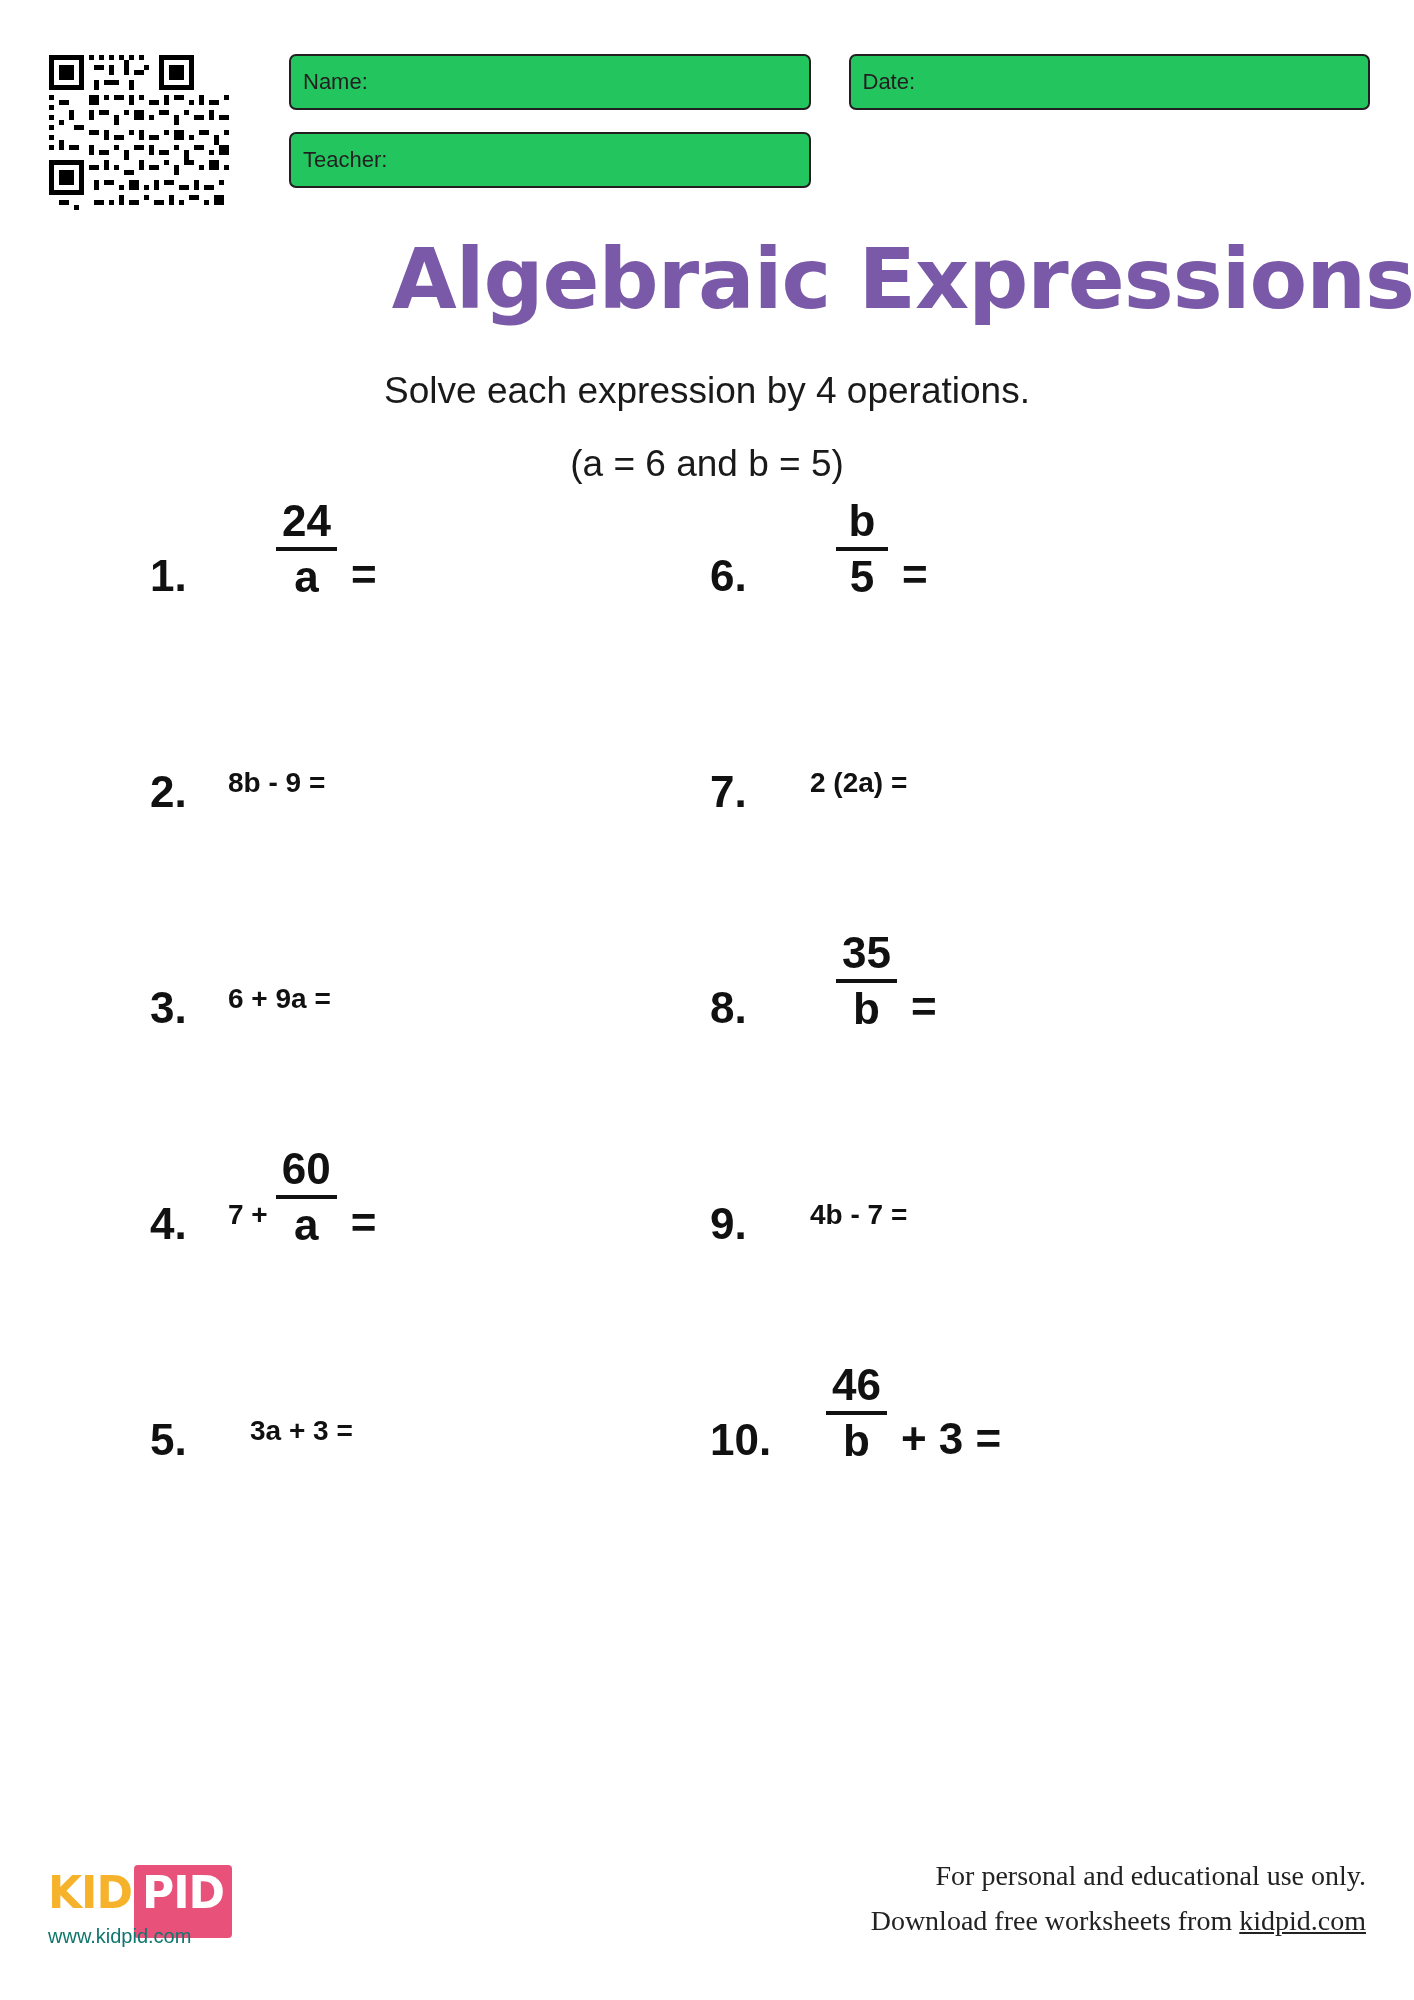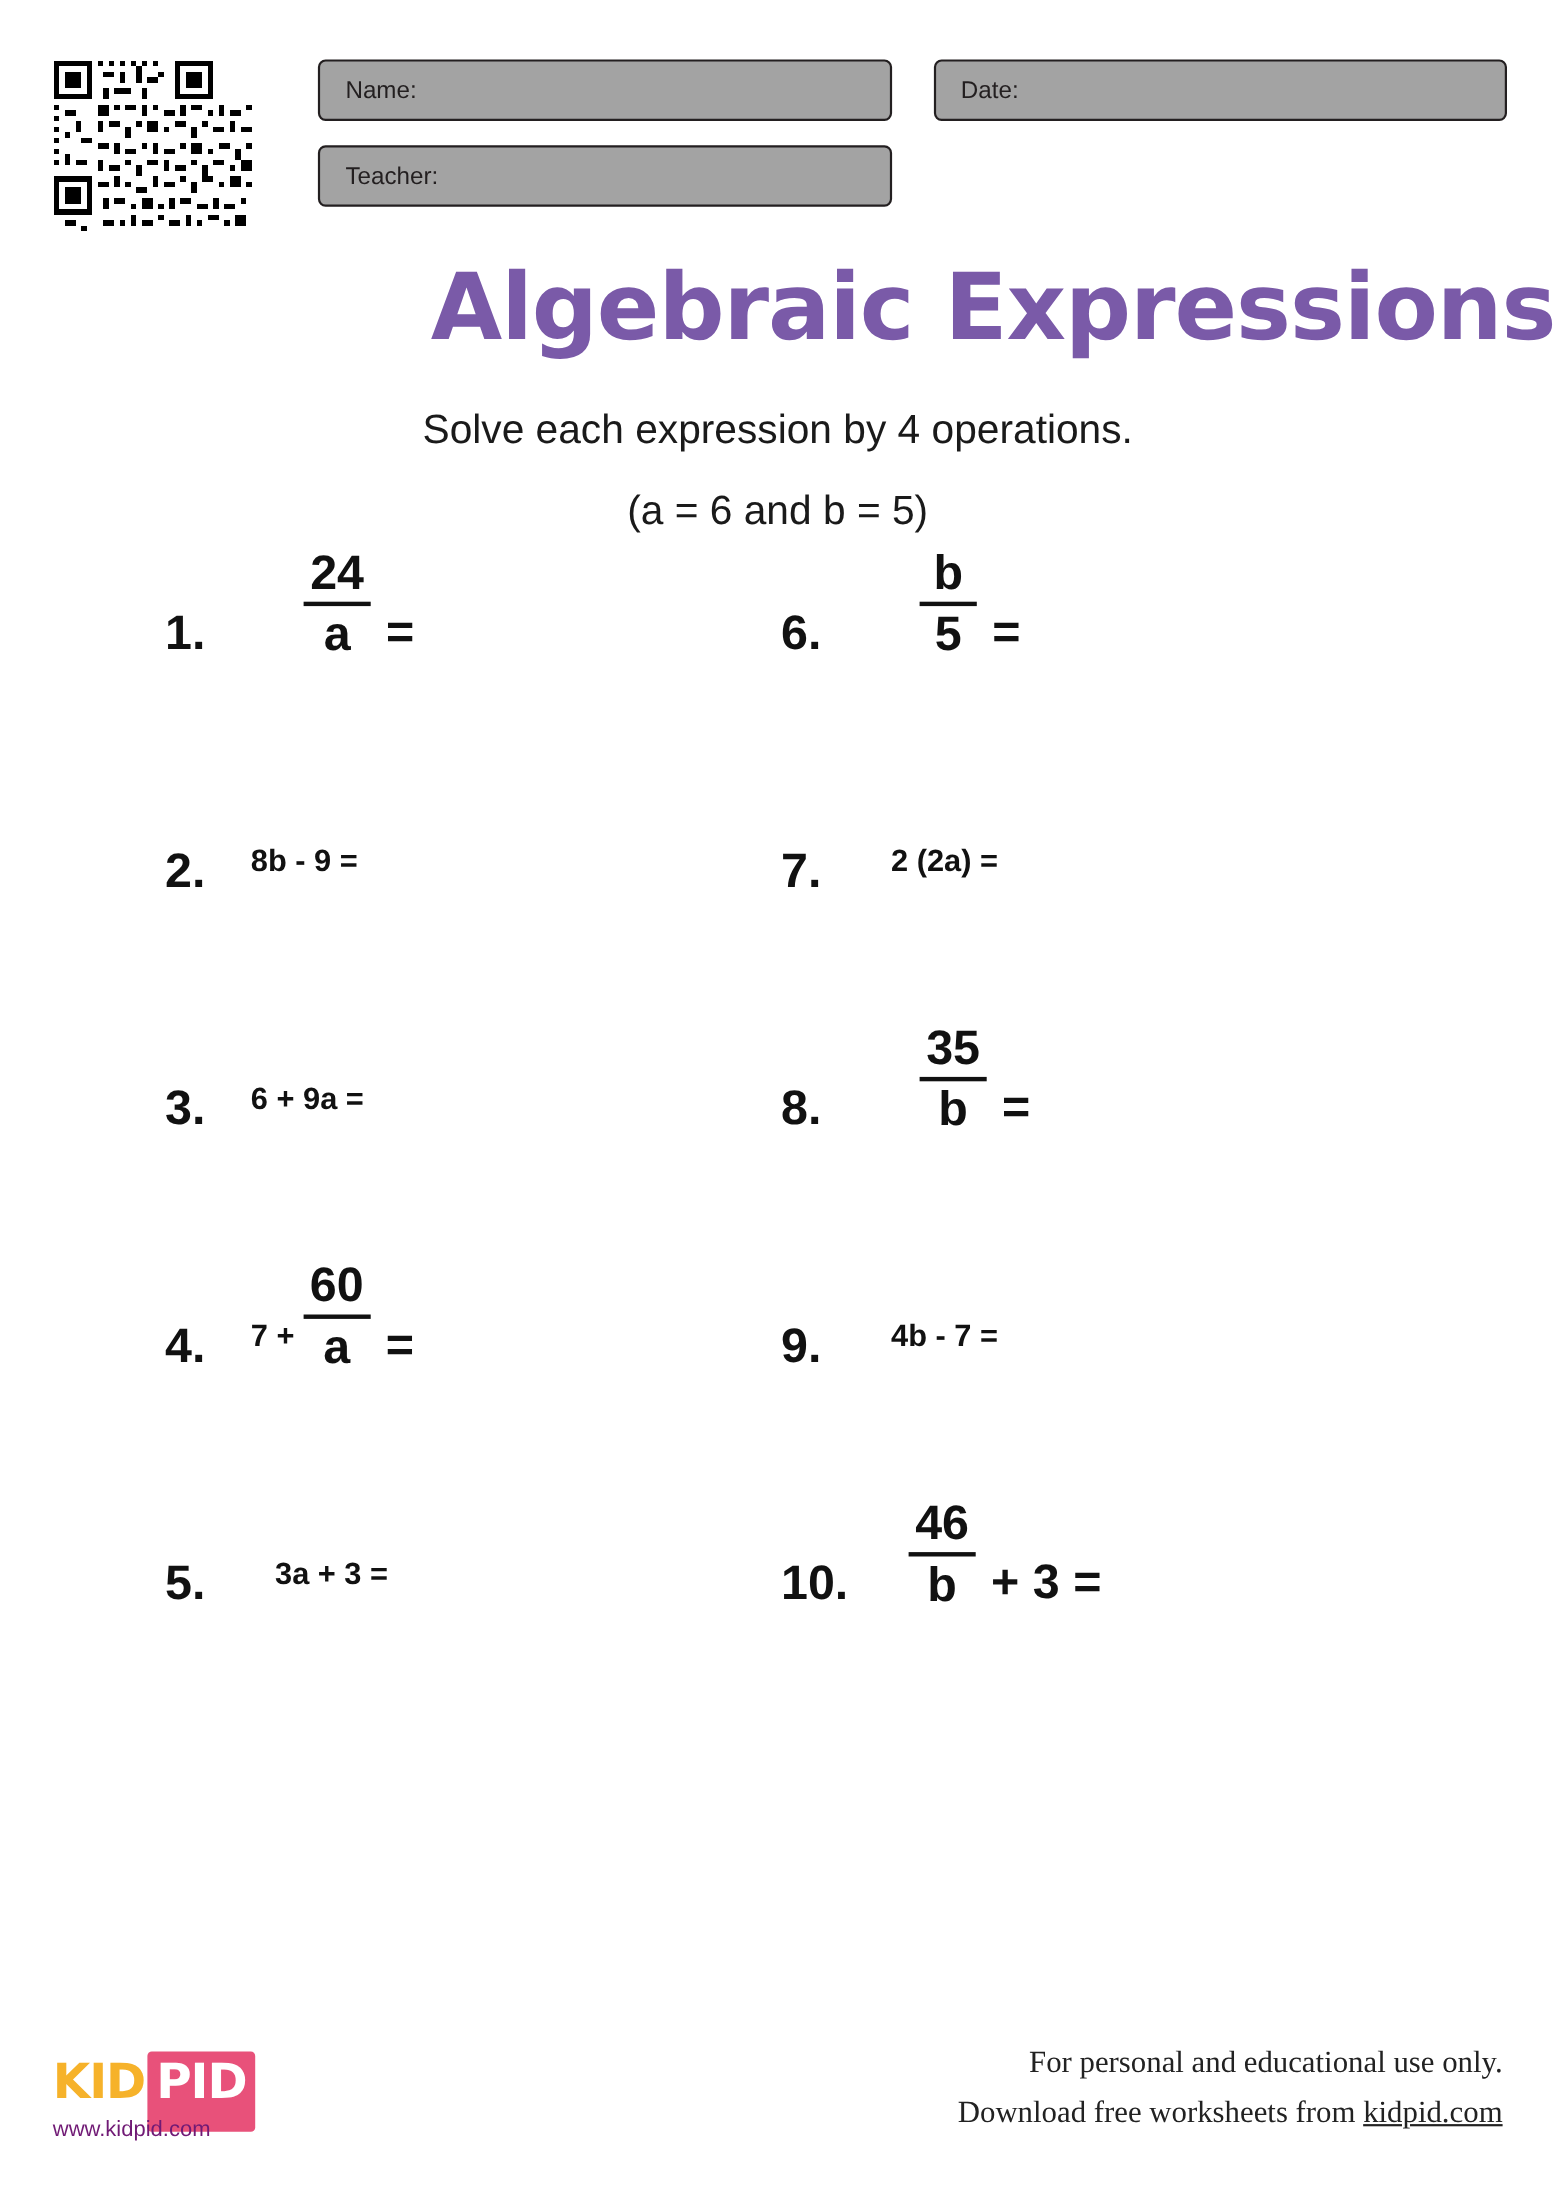--- a/index.html
+++ b/index.html
@@ -42,25 +42,25 @@
     grid-template-columns: 1fr 1fr;
     grid-template-rows: 56px 56px;
     column-gap: 38px;
     row-gap: 22px;
   }
   .field {
     border: 2px solid #231f20;
     border-radius: 7px;
     display: flex;
     align-items: center;
-    padding-left: 23px;
+    padding-left: 12px;
     font-size: 22px;
     color: #231f20;
     font-family: "Liberation Sans", sans-serif;
-    background: #a3a3a3;
+    background: #22c55e;
   }
 
   
   .title {
     position: absolute;
     top: 230px;
     left: 0;
     right: 0;
     text-align: right;
     font-size: 84px;
@@ -178,21 +178,21 @@
   .kidpid .kid { color: #f6b22a; }
   .kidpid .pid {
     color: #ffffff;
     background: #e8517a;
     padding: 2px 8px 20px 8px;
     border-radius: 4px;
     margin-left: 2px;
   }
   .kidurl {
     font-size: 20px;
-    color: #701a75;
+    color: #0f766e;
     margin-top: 10px;
     font-family: "Liberation Sans", sans-serif;
   }
   .footer-note {
     position: absolute;
     right: 48px;
     bottom: 56px;
     text-align: right;
     font-size: 28px;
     color: #222;

